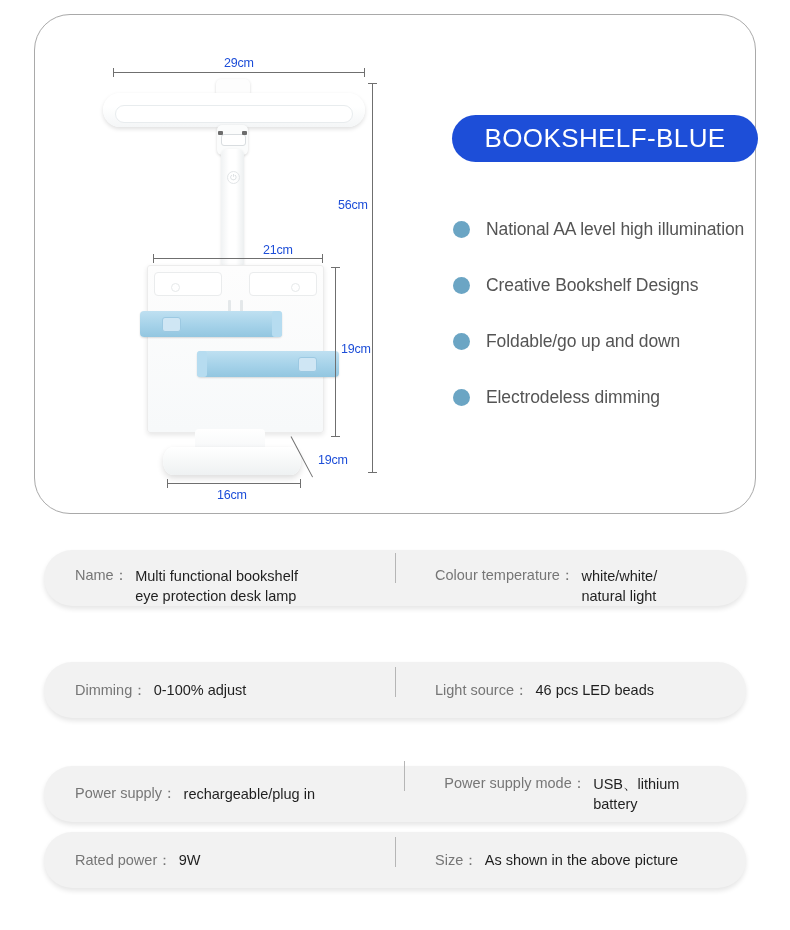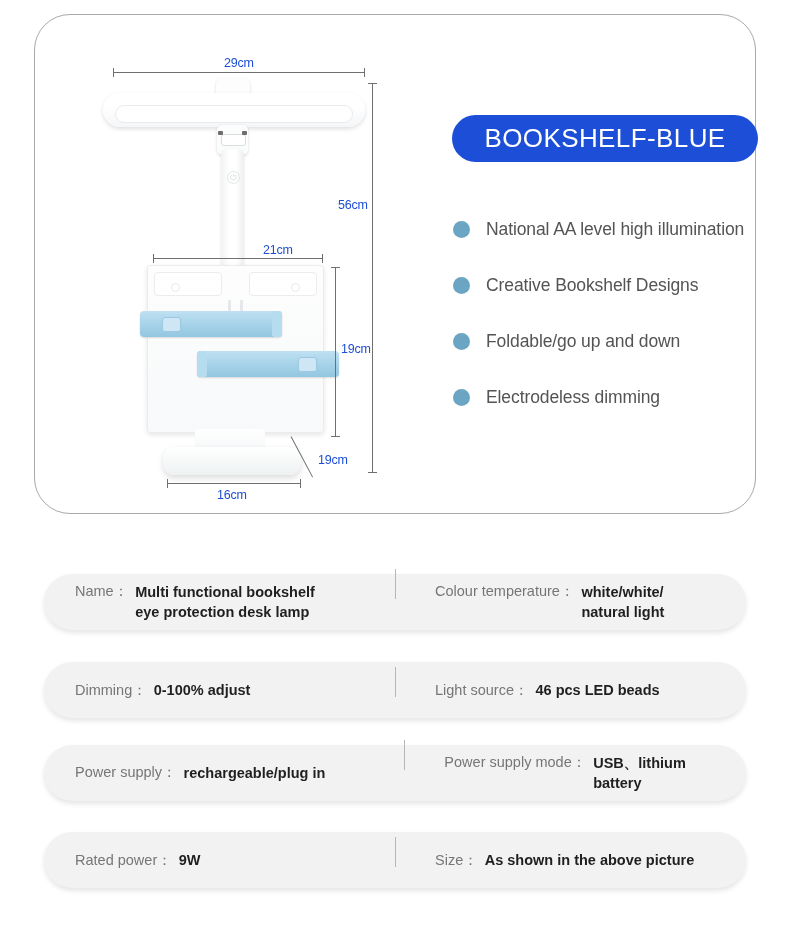--- a/index.html
+++ b/index.html
@@ -370,21 +370,21 @@
   }
   .spec-label {
     font-size: 14.5px;
     color: #767676;
     white-space: nowrap;
     padding-top: 1px;
   }
   .spec-value {
     font-size: 14.5px;
     color: #1f1f1f;
-    font-weight: bold;
+    font-weight: normal;
     margin-left: 7px;
     white-space: pre-line;
     line-height: 1.38;
   }
   .spec-row.tall .spec-label { padding-top: 0px; }
 </style>
 </head>
 <body>
 
 <div class="hero-card">
@@ -464,21 +464,21 @@
         <span class="feature-text">Foldable/go up and down</span>
       </div>
       <div class="feature">
         <span class="bullet"></span>
         <span class="feature-text">Electrodeless dimming</span>
       </div>
     </div>
   </div>
 </div>
 
-<div class="spec-row tall" style="top:574px;">
+<div class="spec-row tall" style="top:550px;align-items:flex-end;">
   <div class="spec-cell spec-cell-left">
     <span class="spec-label">Name：</span>
     <span class="spec-value">Multi functional bookshelf
 eye protection desk lamp</span>
   </div>
   <div class="spec-cell spec-cell-right">
     <span class="spec-label">Colour temperature：</span>
     <span class="spec-value">white/white/
 natural light</span>
   </div>
@@ -488,21 +488,21 @@
   <div class="spec-cell spec-cell-left">
     <span class="spec-label">Dimming：</span>
     <span class="spec-value">0-100% adjust</span>
   </div>
   <div class="spec-cell spec-cell-right">
     <span class="spec-label">Light source：</span>
     <span class="spec-value">46 pcs LED beads</span>
   </div>
 </div>
 
-<div class="spec-row tall" style="top:745px;gap:19px;">
+<div class="spec-row tall" style="top:766px;gap:19px;">
   <div class="spec-cell spec-cell-left">
     <span class="spec-label">Power supply：</span>
     <span class="spec-value">rechargeable/plug in</span>
   </div>
   <div class="spec-cell spec-cell-right">
     <span class="spec-label">Power supply mode：</span>
     <span class="spec-value">USB、lithium
 battery</span>
   </div>
 </div>

